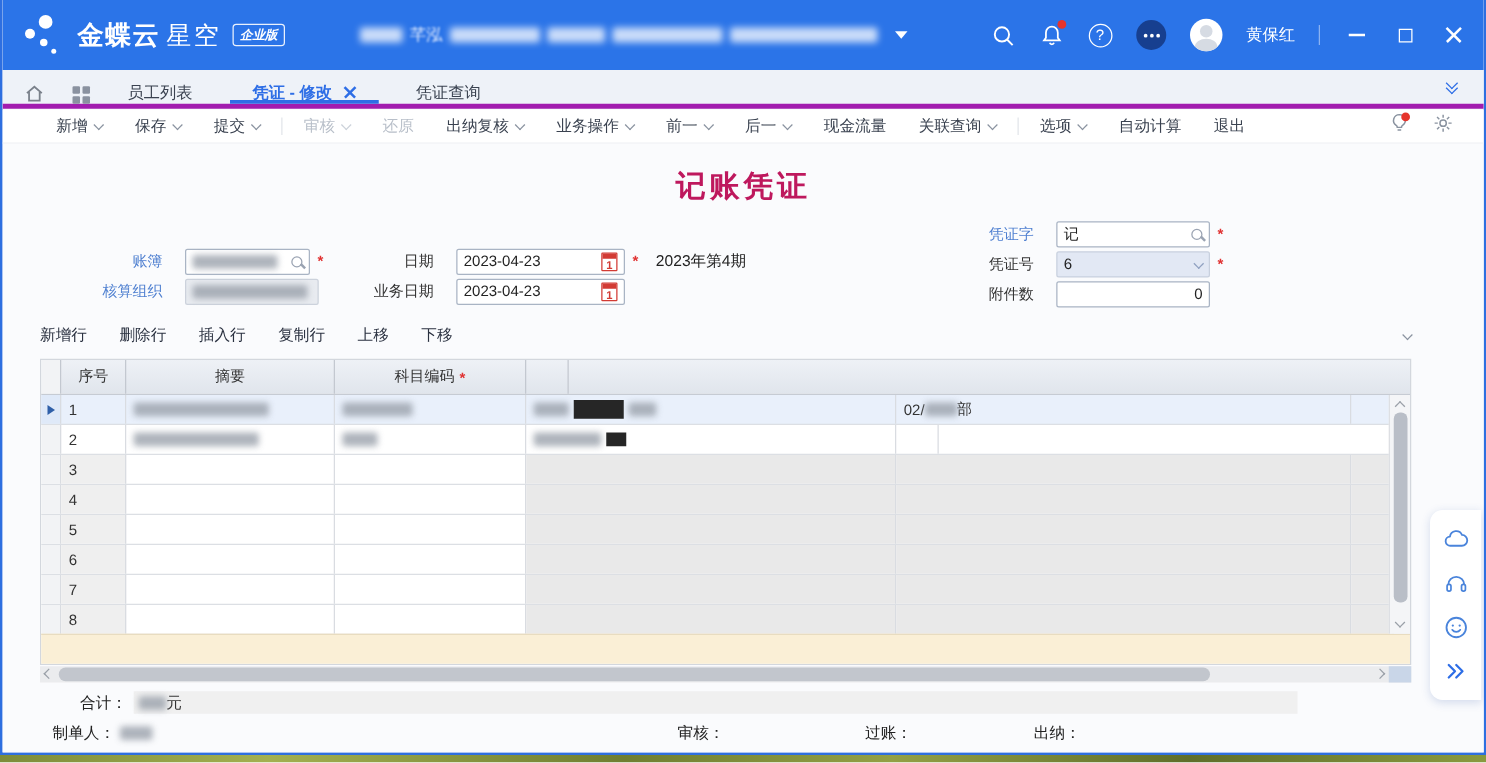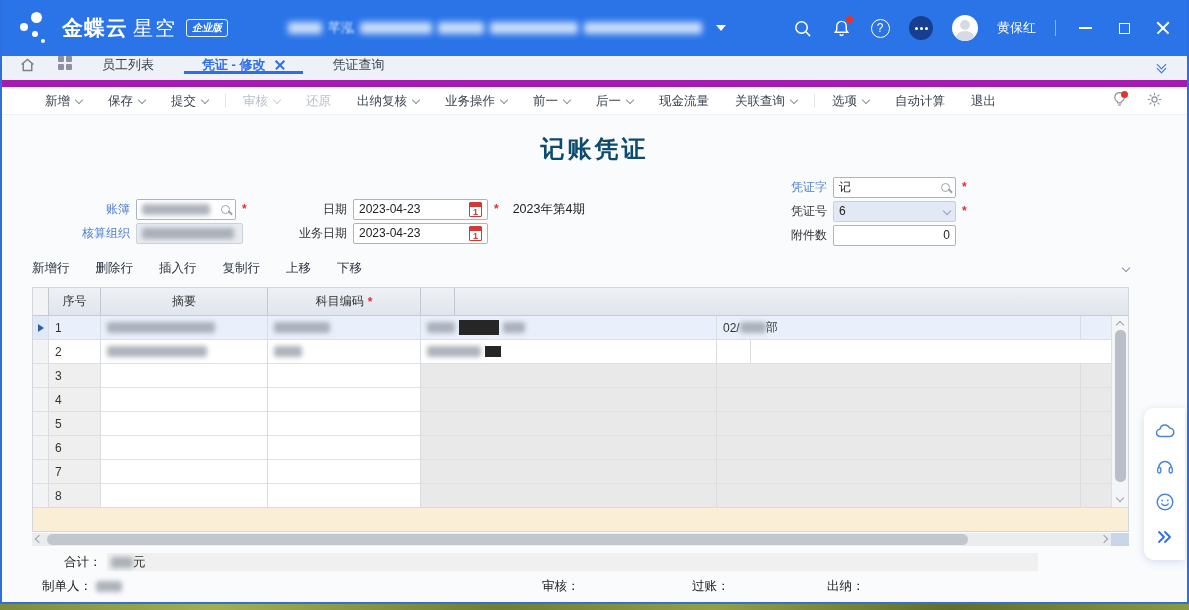--- a/index.html
+++ b/index.html
@@ -43,21 +43,21 @@
   .tb-div { width:1px; height:16px; background:rgba(255,255,255,.45); }
   .win-min { width:13px; height:2px; background:#fff; }
   .win-max { width:11px; height:11px; border:1.5px solid #fff; }
   .win-close { position:relative; width:14px; height:14px; }
   .win-close i { position:absolute; left:-1px; top:6px; width:16px; height:1.6px; background:#fff; }
   .win-close i:first-child { transform:rotate(45deg); }
   .win-close i:last-child { transform:rotate(-45deg); }
 
   
   .tabbar { position:absolute; left:0; right:0; top:56px; height:31px; background:#eef2f8;
-    display:flex; align-items:flex-start; border-bottom:7px solid #a21caf; }
+    display:flex; align-items:flex-end; border-bottom:4px solid #a21caf; }
   .tab-home, .tab-grid { width:26px; display:flex; align-items:center; justify-content:center; margin-left:12px; cursor:pointer; }
   .home-svg { width:17px; height:17px; }
   .grid-ic { display:grid; grid-template-columns:6px 6px; grid-template-rows:6px 6px; gap:2px; }
   .grid-ic i { background:#8a92a0; border-radius:1px; }
   .tab { display:flex; align-items:center; padding:0 24px; font-size:13px; color:#3a4250; cursor:pointer; position:relative; }
   .tab.active { color:#2e6ee6; font-weight:bold; }
   .tab.active:after { content:""; position:absolute; left:6px; right:6px; bottom:0; height:3px; background:#2e6ee6; }
   .tab-close { position:relative; width:10px; height:10px; margin-left:9px; }
   .tab-close i { position:absolute; left:-1px; top:4px; width:12px; height:1.5px; background:#2e6ee6; }
   .tab-close i:first-child { transform:rotate(45deg); }
@@ -75,23 +75,23 @@
   .tb-item .chev { margin-left:6px; margin-bottom:2px; }
   .tb-item.disabled { color:#b8bfc9; }
   .tb-item.disabled .chev { border-color:#ccd2da; }
   .tool-sep { width:1px; height:14px; background:#e2e5ea; margin:0 4px; }
   .tool-right { margin-left:auto; display:flex; align-items:center; gap:18px; margin-right:24px; }
   .bulb-wrap { position:relative; }
 
   
   .content { position:absolute; left:0; right:0; top:115px; bottom:0; background:#fafbfd; }
   .doc-title { position:absolute; left:0; right:0; top:18px; text-align:center;
-    font-size:24px; font-weight:bold; color:#0c4a6e; letter-spacing:3px; }
+    font-size:24px; font-weight:bold; color:#be185d; letter-spacing:3px; }
   .frow { position:absolute; height:22px; display:flex; align-items:center; font-size:12px; color:#333; }
-  .flabel { width:80px; text-align:right; margin-right:6px; white-space:nowrap; }
+  .flabel { width:80px; text-align:right; margin-right:18px; white-space:nowrap; }
   .flabel.blue { color:#4e7fd0; cursor:pointer; }
   .flabel.w60 { width:60px; }
   .fbox { height:21px; border:1px solid #a9b4c4; border-radius:2px; background:#fff;
     display:flex; align-items:center; padding:0 5px; font-size:12px; color:#222; position:relative; }
   .fbox.ro { background:#e8ebf0; border-color:#ccd2dc; color:#333; }
   .fbox.ro2 { background:#e2e8f4; border-color:#c8d0de; }
   .w100{width:100px;} .w107{width:107px;} .w135{width:135px;} .w123{width:123px;}
   .req { color:#e03131; font-weight:bold; margin-left:6px; font-size:12px; }
   .period { margin-left:14px; font-size:12.5px; color:#222; }
   .mag { position:relative; width:9px; height:9px; border:1.5px solid #9aa3b2; border-radius:50%; margin-left:auto; flex:none; }

